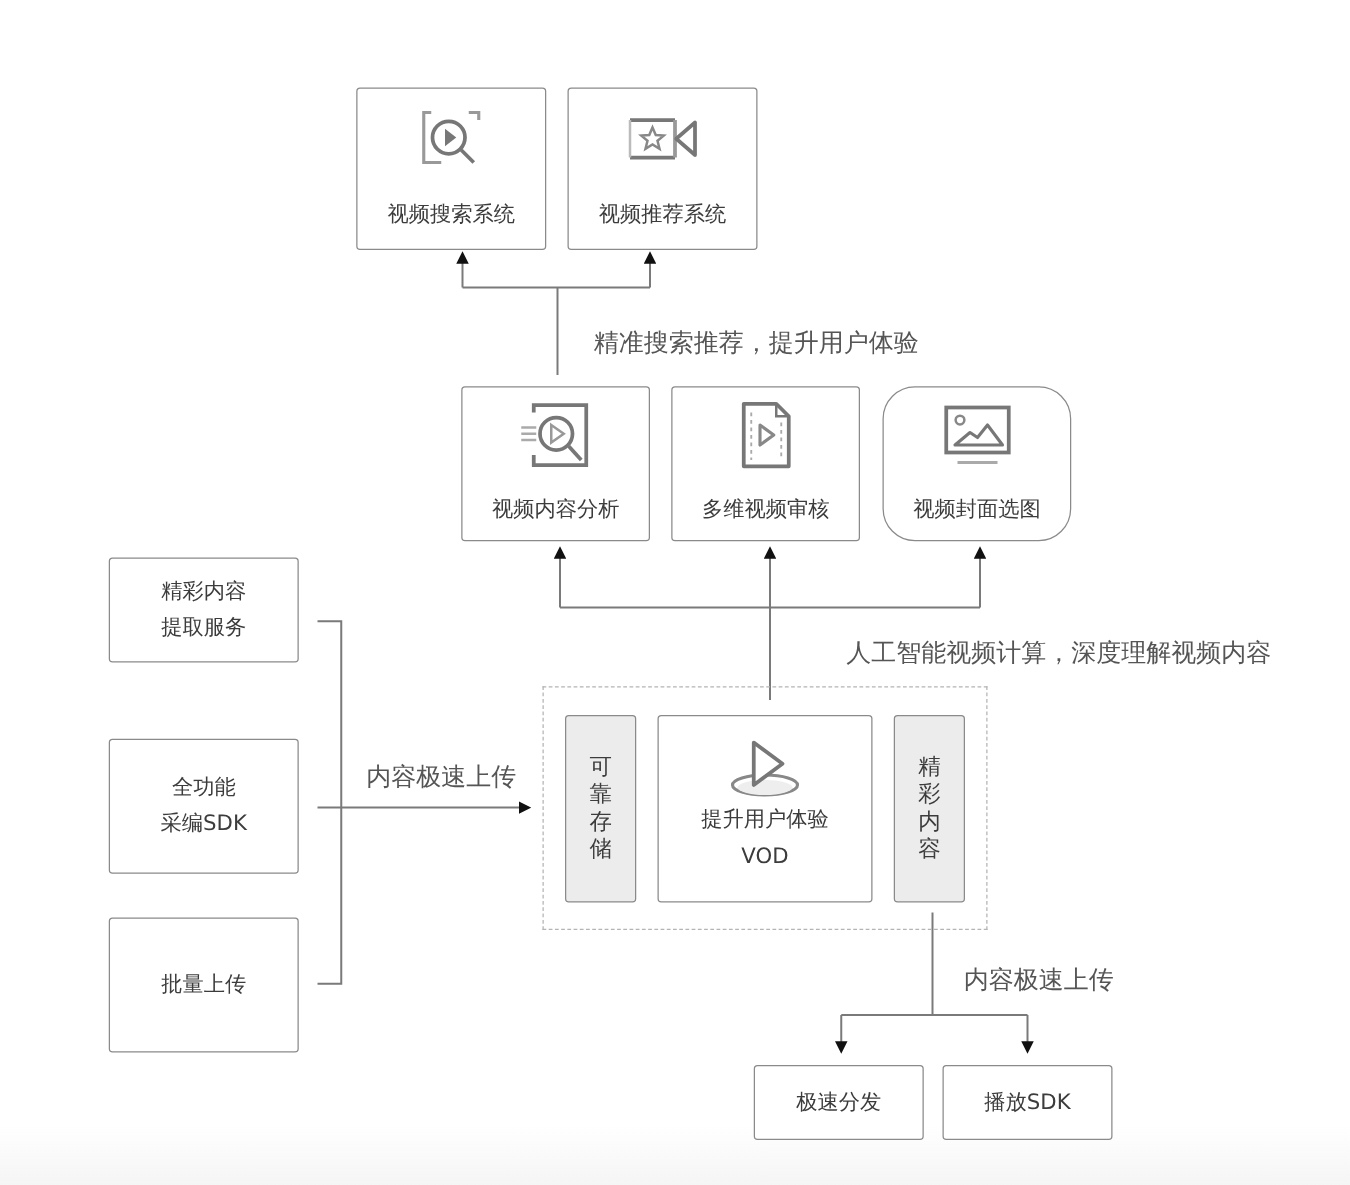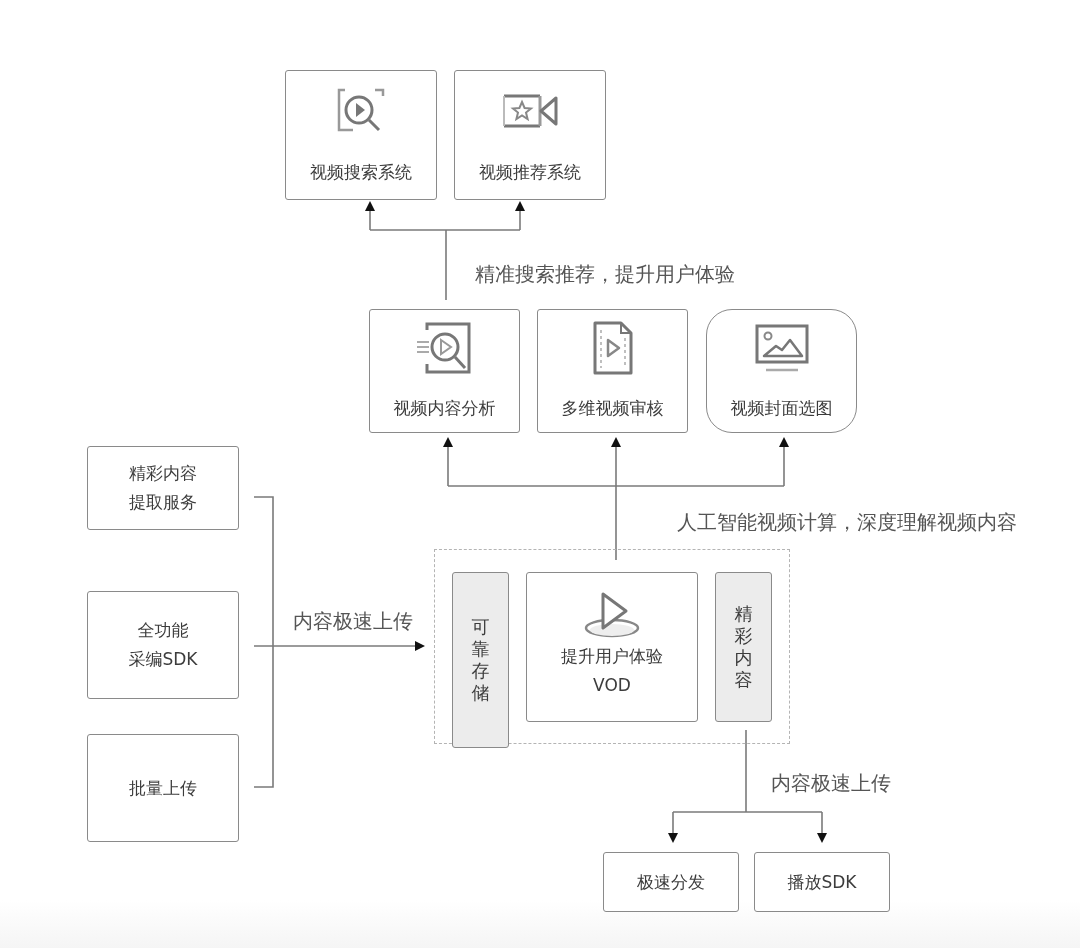--- a/index.html
+++ b/index.html
@@ -126,21 +126,21 @@
 </div>
 
 <div class="box" style="left:87px; top:734px; width:152px; height:108px;">
   <div class="label">批量上传</div>
 </div>
 
 <div class="caption" style="left:293px; top:608px;">内容极速上传</div>
 
 <div class="dashed" style="left:434px; top:549px; width:356px; height:195px;"></div>
 
-<div class="box gray" style="left:452px; top:572px; width:57px; height:176px;">
+<div class="box gray" style="left:452px; top:572px; width:57px; height:150px;">
   <div class="vtext">可靠存储</div>
 </div>
 
 <div class="box" style="left:526px; top:572px; width:172px; height:150px;">
   <svg width="64" height="52" viewBox="0 0 64 52" style="margin-top:-4px;">
     <ellipse cx="32" cy="38" rx="26" ry="8" stroke="#888" stroke-width="2.5" fill="none"></ellipse>
     <ellipse cx="32" cy="40" rx="22" ry="6" fill="#eee"></ellipse>
     <path d="M23,4 L46,21 L23,38 Z" stroke="#777" stroke-width="3" fill="#fff" stroke-linejoin="round"></path>
   </svg>
   <div class="label">提升用户体验</div>

